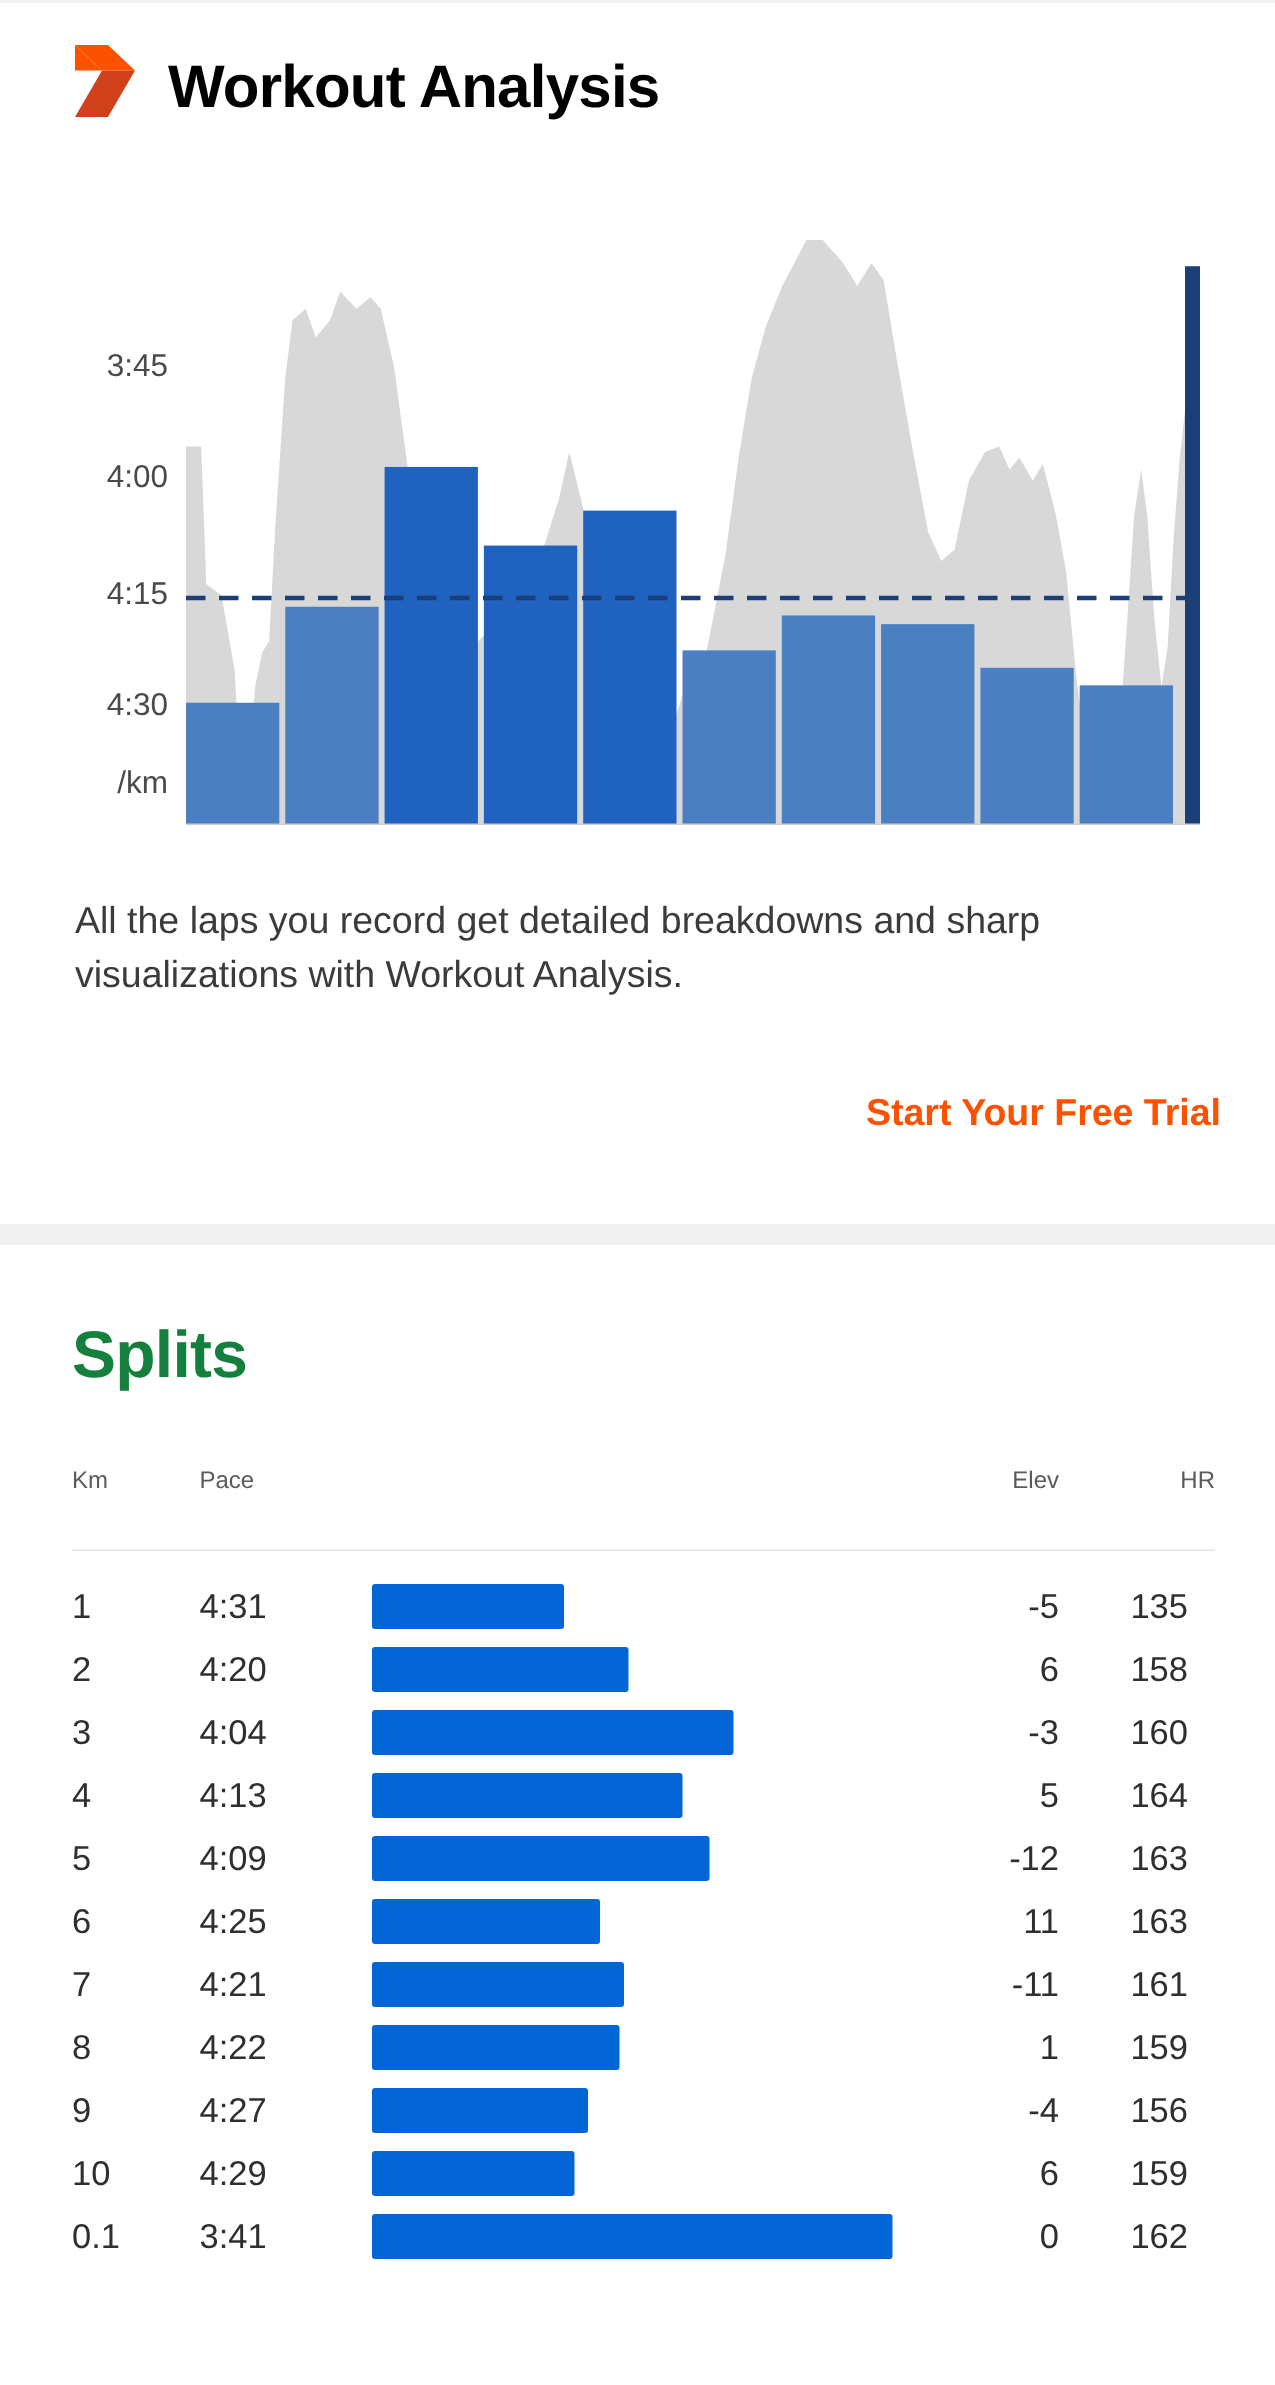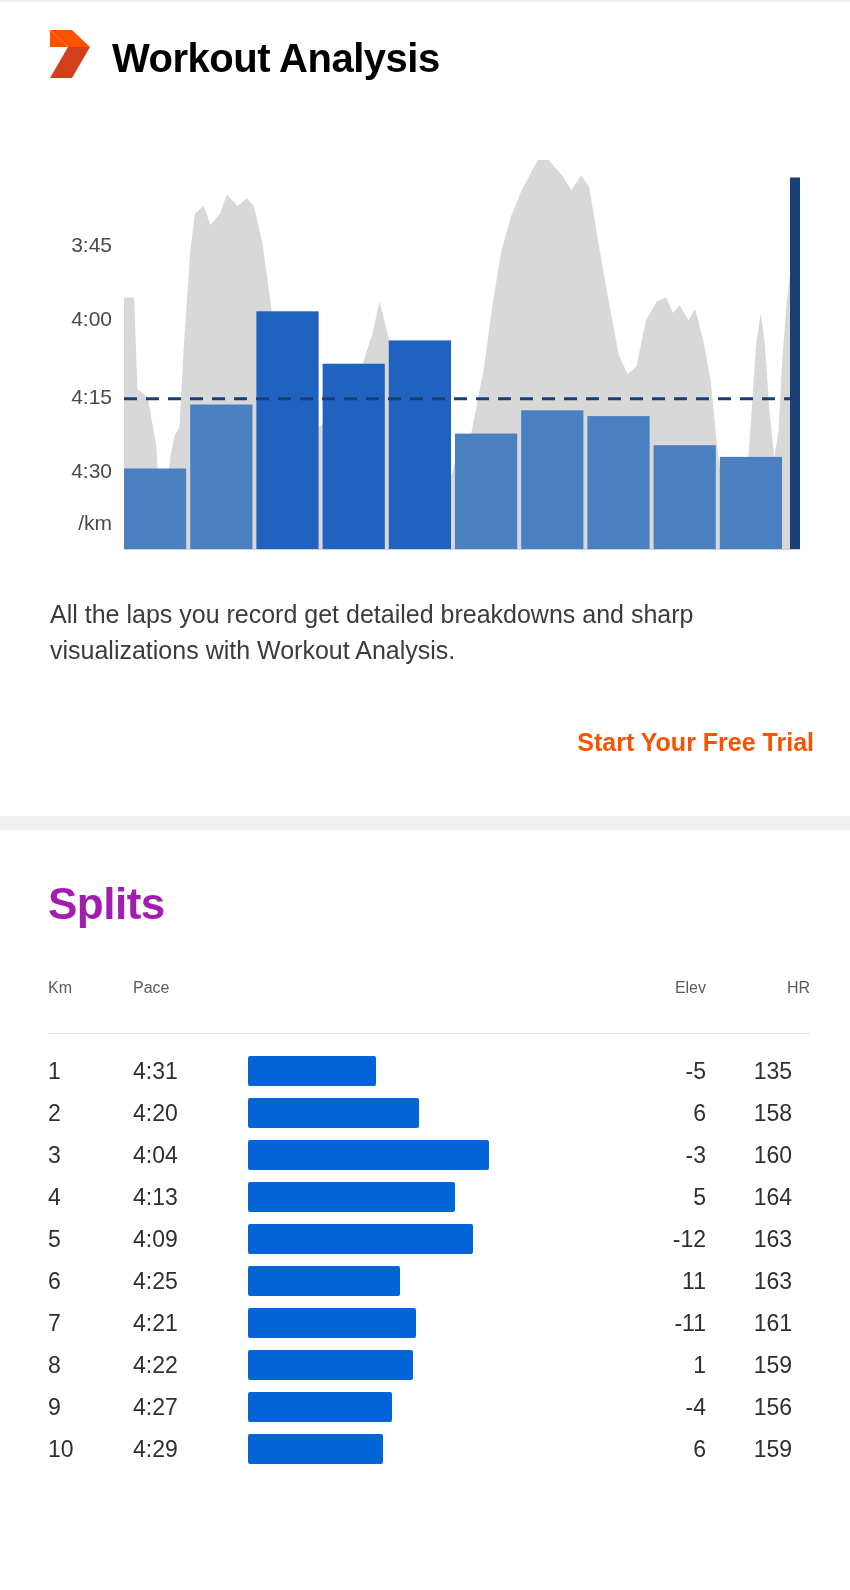--- a/index.html
+++ b/index.html
@@ -126,21 +126,21 @@
     width: 850px;
     height: 760px;
     background: #ffffff;
   }
   .splits-title {
     position: absolute;
     top: 52px;
     left: 48px;
     font-size: 44px;
     font-weight: 700;
-    color: #a21caf;
+    color: #15803d;
     letter-spacing: -0.5px;
     line-height: 1;
   }
 
   .table {
     position: absolute;
     top: 150px;
     left: 48px;
     width: 762px;
   }
@@ -348,17 +348,26 @@
           </div>
           <div class="row">
             <span class="cell km">10</span>
             <span class="cell pace">4:29</span>
             <div class="barcell" style="width: 135px;">
               <div class="bar" style="width: 100%;"></div>
             </div>
             <span class="cell elev">6</span>
             <span class="cell hr">159</span>
           </div>
+          <div class="row">
+            <span class="cell km">0.1</span>
+            <span class="cell pace">3:41</span>
+            <div class="barcell" style="width: 347px;">
+              <div class="bar" style="width: 100%;"></div>
+            </div>
+            <span class="cell elev">0</span>
+            <span class="cell hr">162</span>
+          </div>
         </div>
     </div>
   </section>
 
 </div>
 
 </body></html>

